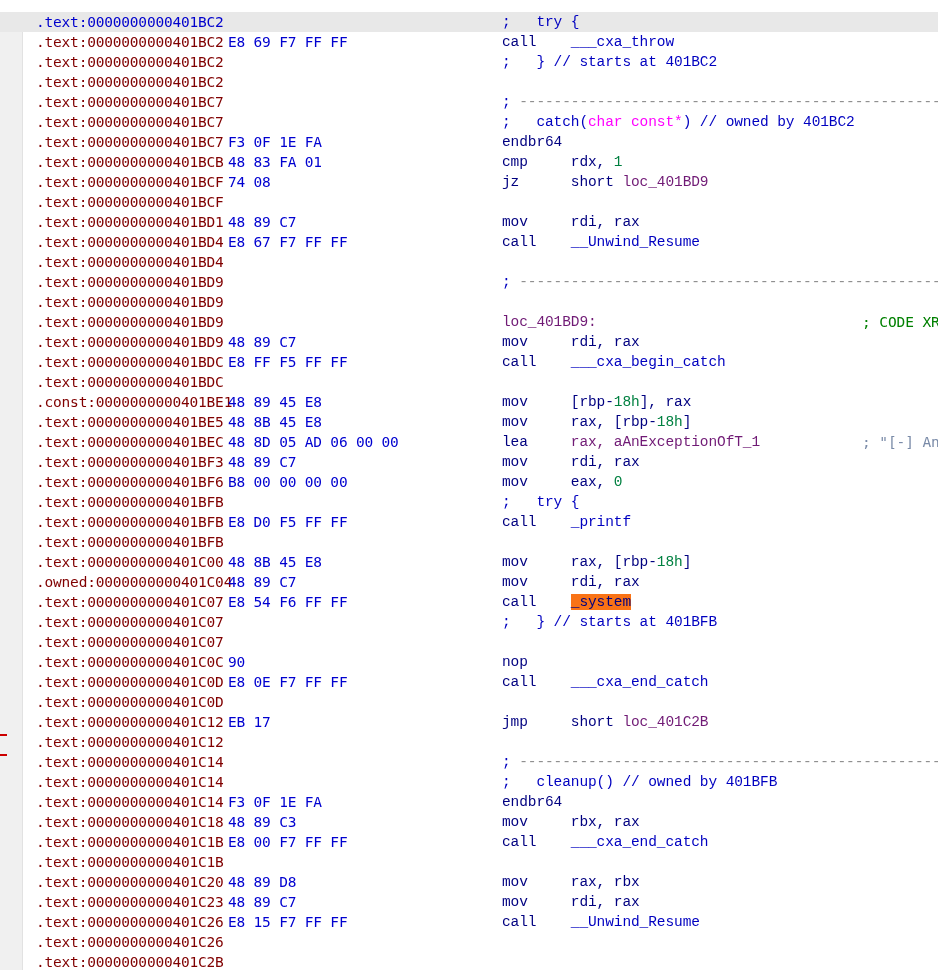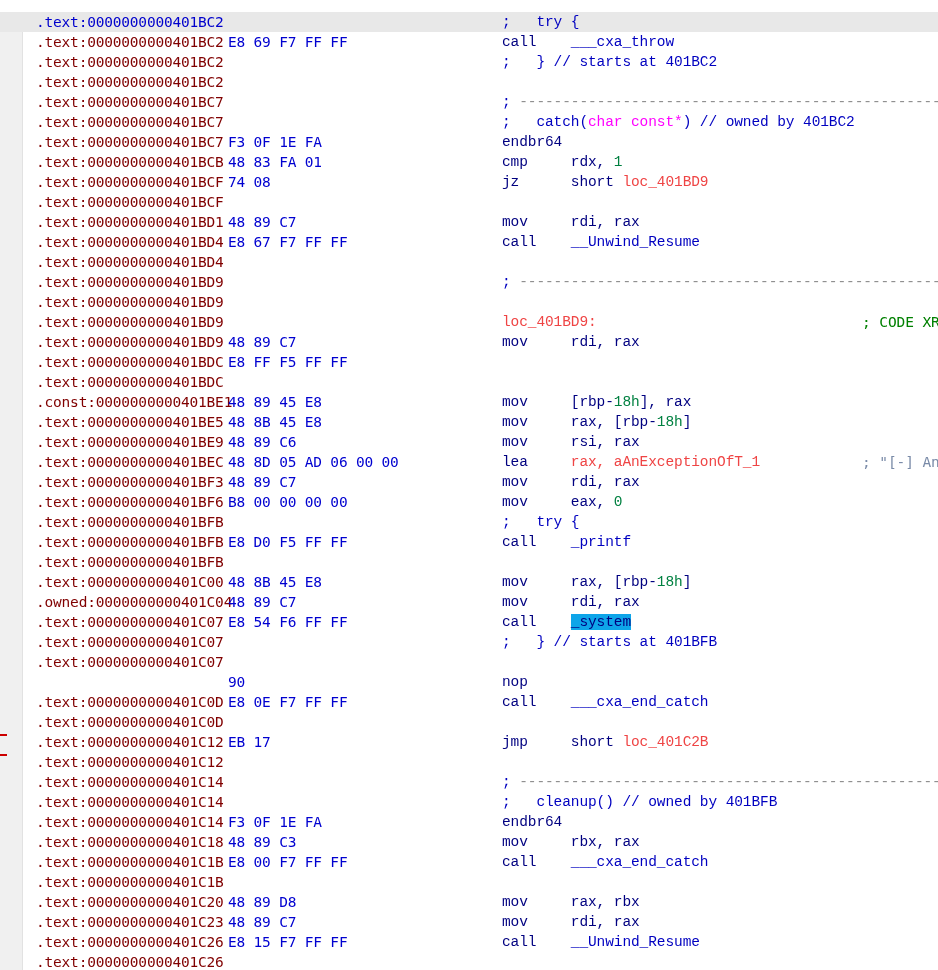--- a/index.html
+++ b/index.html
@@ -104,22 +104,22 @@
   .rcmt {
     position: absolute;
     top: 0;
     letter-spacing: -0.1px;
   }
   .rcmt.xref { color: #008000; }
   .rcmt.strc { color: #7a8ba8; }   
   .k-type  { color: #ff00ff; }   
   .k-num   { color: #008040; }   
   .k-name  { color: #0000c0; text-align: right; }   
-  .k-loc   { color: #ef4444; }
-  .k-hl    { background: #0ea5e9; color: #000080; }
+  .k-loc   { color: #701a75; }
+  .k-hl    { background: #f97316; color: #000080; }
   .k-dash  { color: #909090; }
   .k-semi  { color: #0000c0; }
 </style>
 </head>
 <body>
 
 <div id="ida-view">
 
   <div id="gutter">
     <div id="gutter-top-box"></div>
@@ -138,37 +138,36 @@
       <div class="row"><span class="addr">.text:0000000000401BCB</span><span class="bytes">48 83 FA 01</span><span class="instr">cmp     rdx, <span class="k-num">1</span></span></div>
       <div class="row"><span class="addr">.text:0000000000401BCF</span><span class="bytes">74 08</span><span class="instr">jz      short <span class="k-loc">loc_401BD9</span></span></div>
       <div class="row"><span class="addr">.text:0000000000401BCF</span></div>
       <div class="row"><span class="addr">.text:0000000000401BD1</span><span class="bytes">48 89 C7</span><span class="instr">mov     rdi, rax</span></div>
       <div class="row"><span class="addr">.text:0000000000401BD4</span><span class="bytes">E8 67 F7 FF FF</span><span class="instr">call    <span class="k-name">__Unwind_Resume</span></span></div>
       <div class="row"><span class="addr">.text:0000000000401BD4</span></div>
       <div class="row"><span class="addr">.text:0000000000401BD9</span><span class="instr"><span class="k-semi">;</span> <span class="k-dash">---------------------------------------------------------------------------</span></span></div>
       <div class="row"><span class="addr">.text:0000000000401BD9</span></div>
       <div class="row"><span class="addr">.text:0000000000401BD9</span><span class="instr"><span class="k-loc">loc_401BD9:</span></span><span class="rcmt xref" style="left: 862px;">; CODE XR</span></div>
       <div class="row"><span class="addr">.text:0000000000401BD9</span><span class="bytes">48 89 C7</span><span class="instr">mov     rdi, rax</span></div>
-      <div class="row"><span class="addr">.text:0000000000401BDC</span><span class="bytes">E8 FF F5 FF FF</span></div>
+      <div class="row"><span class="addr">.text:0000000000401BDC</span><span class="bytes">E8 FF F5 FF FF</span><span class="instr">call    <span class="k-name">___cxa_begin_catch</span></span></div>
       <div class="row"><span class="addr">.text:0000000000401BDC</span></div>
       <div class="row"><span class="addr">.const:0000000000401BE1</span><span class="bytes">48 89 45 E8</span><span class="instr">mov     [rbp-<span class="k-num">18h</span>], rax</span></div>
       <div class="row"><span class="addr">.text:0000000000401BE5</span><span class="bytes">48 8B 45 E8</span><span class="instr">mov     rax, [rbp-<span class="k-num">18h</span>]</span></div>
-      <div class="row"><span class="addr">.text:0000000000401BE9</span><span class="bytes">48 89 C6</span><span class="instr">mov     rsi, rax</span></div>
       <div class="row"><span class="addr">.text:0000000000401BEC</span><span class="bytes">48 8D 05 AD 06 00 00</span><span class="instr">lea     <span class="k-loc">rax, aAnExceptionOfT_1</span></span><span class="rcmt strc" style="left: 862px;">; "[-] An</span></div>
       <div class="row"><span class="addr">.text:0000000000401BF3</span><span class="bytes">48 89 C7</span><span class="instr">mov     rdi, rax</span></div>
       <div class="row"><span class="addr">.text:0000000000401BF6</span><span class="bytes">B8 00 00 00 00</span><span class="instr">mov     eax, <span class="k-num">0</span></span></div>
       <div class="row"><span class="addr">.text:0000000000401BFB</span><span class="instr"><span class="k-semi">;   try {</span></span></div>
       <div class="row"><span class="addr">.text:0000000000401BFB</span><span class="bytes">E8 D0 F5 FF FF</span><span class="instr">call    <span class="k-name">_printf</span></span></div>
       <div class="row"><span class="addr">.text:0000000000401BFB</span></div>
       <div class="row"><span class="addr">.text:0000000000401C00</span><span class="bytes">48 8B 45 E8</span><span class="instr">mov     rax, [rbp-<span class="k-num">18h</span>]</span></div>
       <div class="row"><span class="addr">.owned:0000000000401C04</span><span class="bytes">48 89 C7</span><span class="instr">mov     rdi, rax</span></div>
       <div class="row"><span class="addr">.text:0000000000401C07</span><span class="bytes">E8 54 F6 FF FF</span><span class="instr">call    <span class="k-hl">_system</span></span></div>
       <div class="row"><span class="addr">.text:0000000000401C07</span><span class="instr"><span class="k-semi">;   } // starts at 401BFB</span></span></div>
       <div class="row"><span class="addr">.text:0000000000401C07</span></div>
-      <div class="row"><span class="bytes">90</span><span class="instr">nop</span></div>
+      <div class="row"><span class="addr">.text:0000000000401C0C</span><span class="bytes">90</span><span class="instr">nop</span></div>
       <div class="row"><span class="addr">.text:0000000000401C0D</span><span class="bytes">E8 0E F7 FF FF</span><span class="instr">call    <span class="k-name">___cxa_end_catch</span></span></div>
       <div class="row"><span class="addr">.text:0000000000401C0D</span></div>
       <div class="row"><span class="addr">.text:0000000000401C12</span><span class="bytes">EB 17</span><span class="instr">jmp     short <span class="k-loc">loc_401C2B</span></span></div>
       <div class="row"><span class="addr">.text:0000000000401C12</span></div>
       <div class="row"><span class="addr">.text:0000000000401C14</span><span class="instr"><span class="k-semi">;</span> <span class="k-dash">---------------------------------------------------------------------------</span></span></div>
       <div class="row"><span class="addr">.text:0000000000401C14</span><span class="instr"><span class="k-semi">;   cleanup() // owned by 401BFB</span></span></div>
       <div class="row"><span class="addr">.text:0000000000401C14</span><span class="bytes">F3 0F 1E FA</span><span class="instr">endbr64</span></div>
       <div class="row"><span class="addr">.text:0000000000401C18</span><span class="bytes">48 89 C3</span><span class="instr">mov     rbx, rax</span></div>
       <div class="row"><span class="addr">.text:0000000000401C1B</span><span class="bytes">E8 00 F7 FF FF</span><span class="instr">call    <span class="k-name">___cxa_end_catch</span></span></div>
       <div class="row"><span class="addr">.text:0000000000401C1B</span></div>

